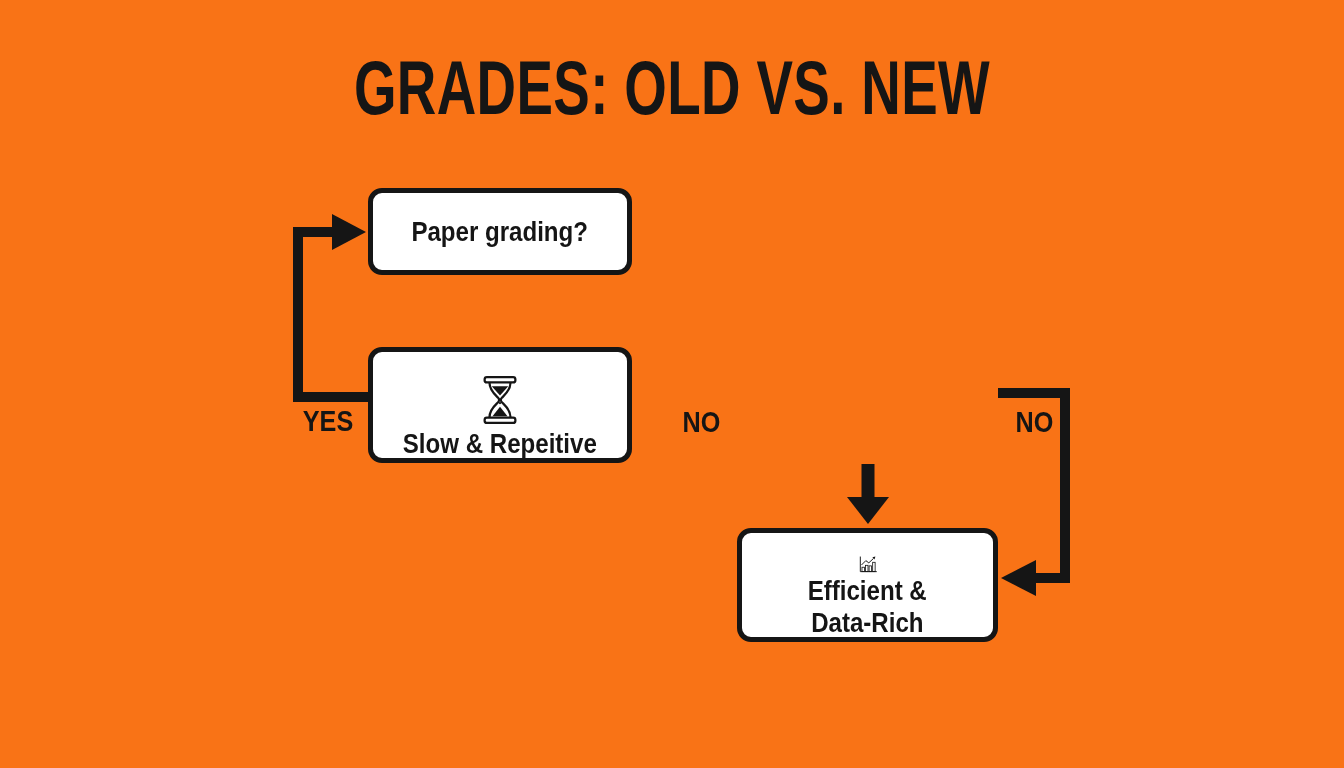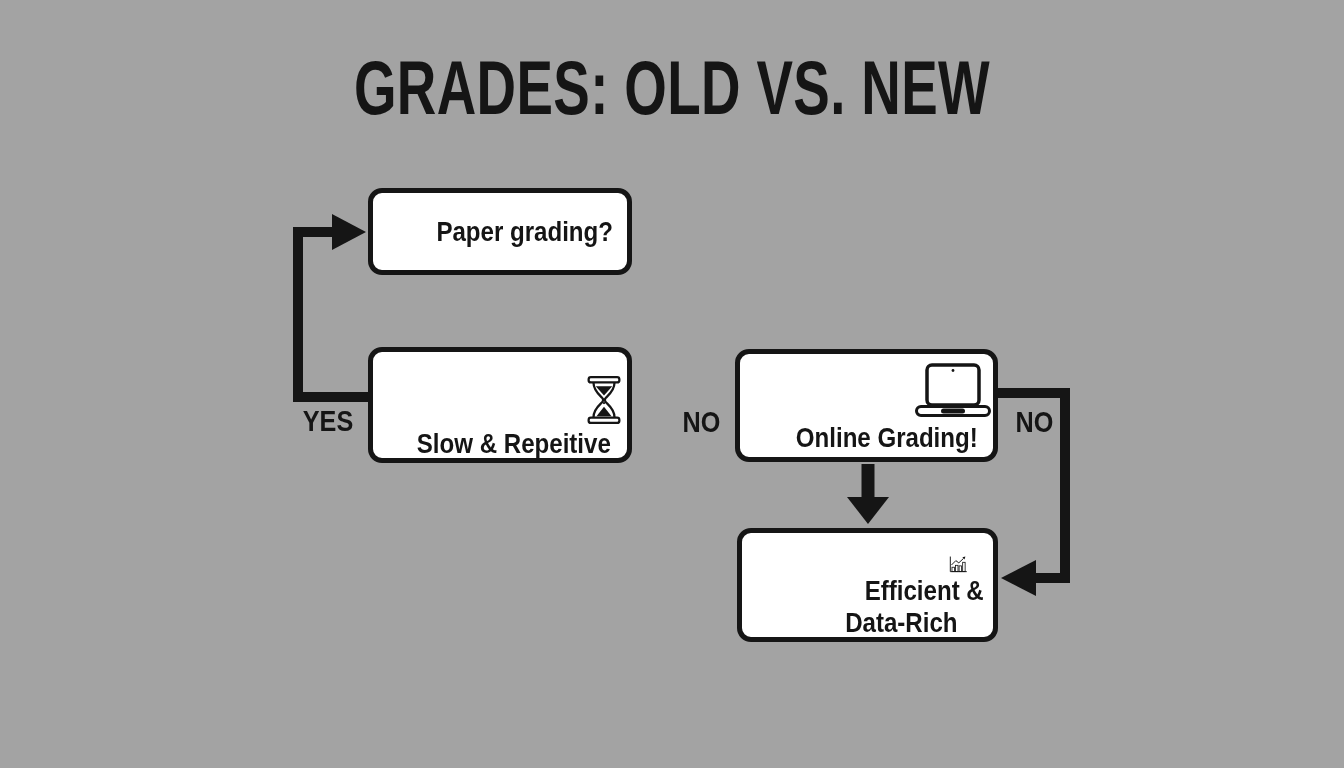--- a/index.html
+++ b/index.html
@@ -1,19 +1,19 @@
 <!DOCTYPE html>
 <html><head>
 <meta charset="utf-8">
 <style>
   html,body{margin:0;padding:0;background:#e8e8e8;}
   .canvas{
     position:relative;
     width:1344px;height:768px;
-    background:#a3a3a3;
+    background:#f97316;
     overflow:hidden;
     font-family:"Liberation Sans","DejaVu Sans",sans-serif;
     color:#151515;
   }
   .title{
     position:absolute;
     left:0;right:0;top:50px;
     text-align:center;
     font-size:76px;
     font-weight:700;
@@ -25,21 +25,21 @@
     color:#151515;
   }
   .node{
     position:absolute;
     box-sizing:border-box;
     background:#ffffff;
     border:5px solid #151515;
     border-radius:14px;
     display:flex;
     flex-direction:column;
-    align-items:flex-end;
+    align-items:center;
     justify-content:flex-start;
     overflow:visible;
   }
   .node-label{
     font-size:28px;
     font-weight:700;
     line-height:29px;
     white-space:nowrap;
     transform:scaleX(0.86);
     transform-origin:50% 50%;
@@ -108,29 +108,20 @@
       <path d="M9,9 C9,19 16,24.5 20.5,29 C22,30.5 22,33.5 20.5,35 C16,39.5 9,45 9,55" fill="none" stroke="#151515" stroke-width="3"></path>
       <path d="M37,9 C37,19 30,24.5 25.5,29 C24,30.5 24,33.5 25.5,35 C30,39.5 37,45 37,55" fill="none" stroke="#151515" stroke-width="3"></path>
       <polygon points="12,13.5 34,13.5 23,26" fill="#151515"></polygon>
       <polygon points="23,41 13,53.5 33,53.5" fill="#151515"></polygon>
       <circle cx="23" cy="31" r="1.5" fill="#151515"></circle>
       <circle cx="23" cy="36" r="1.5" fill="#151515"></circle>
     </svg>
     <span class="node-label">Slow &amp; Repeitive</span>
   </div>
 
-  <div class="node node-online">
-    <svg class="icon" width="80" height="56" viewBox="0 0 80 56">
-      <rect x="14" y="2" width="52" height="40" rx="5" fill="none" stroke="#151515" stroke-width="3.5"></rect>
-      <circle cx="40" cy="7.5" r="1.4" fill="#151515"></circle>
-      <rect x="3.5" y="43.5" width="73" height="9" rx="4.5" fill="none" stroke="#151515" stroke-width="3"></rect>
-      <rect x="28" y="45.5" width="24" height="5" rx="2.5" fill="#151515"></rect>
-    </svg>
-    <span class="node-label">Online Grading!</span>
-  </div>
 
   <div class="node node-efficient">
     <svg class="icon" width="70" height="62" viewBox="0 0 70 62">
       <path d="M7,2 L7,57 L67,57" fill="none" stroke="#151515" stroke-width="3.5"></path>
       <rect x="13" y="41" width="9" height="16" fill="none" stroke="#151515" stroke-width="3"></rect>
       <rect x="26" y="34" width="9" height="23" fill="none" stroke="#151515" stroke-width="3"></rect>
       <rect x="39" y="36" width="9" height="21" fill="none" stroke="#151515" stroke-width="3"></rect>
       <rect x="52" y="23" width="9" height="34" fill="none" stroke="#151515" stroke-width="3"></rect>
       <polyline points="11,33 27,17 38,25 55,9" fill="none" stroke="#151515" stroke-width="3.5"></polyline>
       <polygon points="62,2 58.5,12.9 50.9,4.9" fill="#151515"></polygon>

